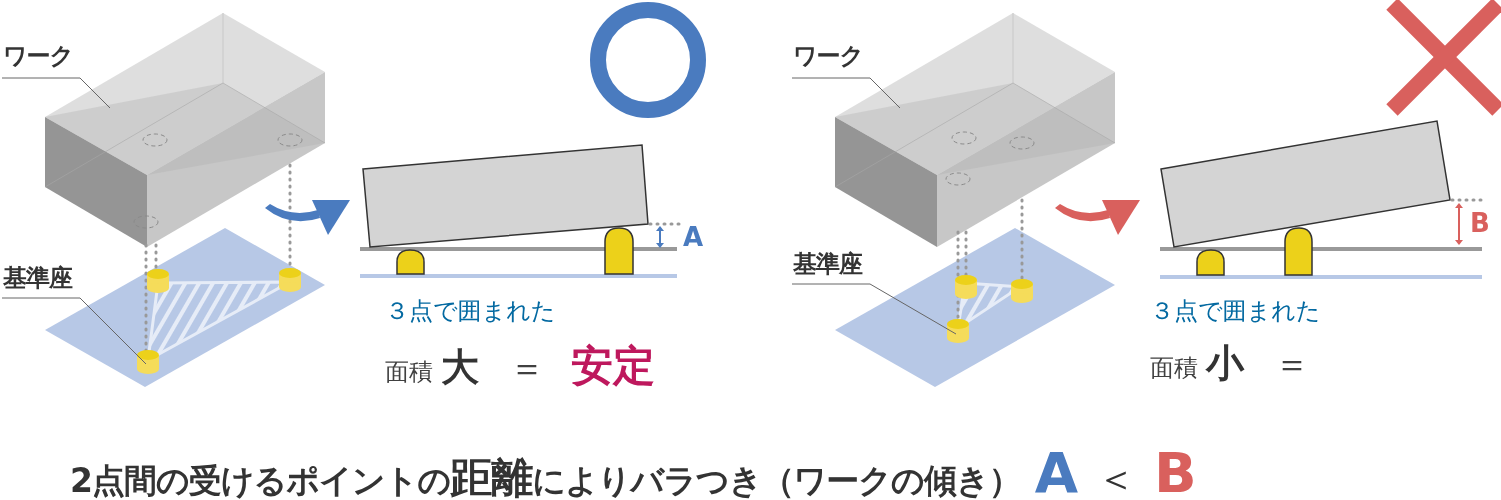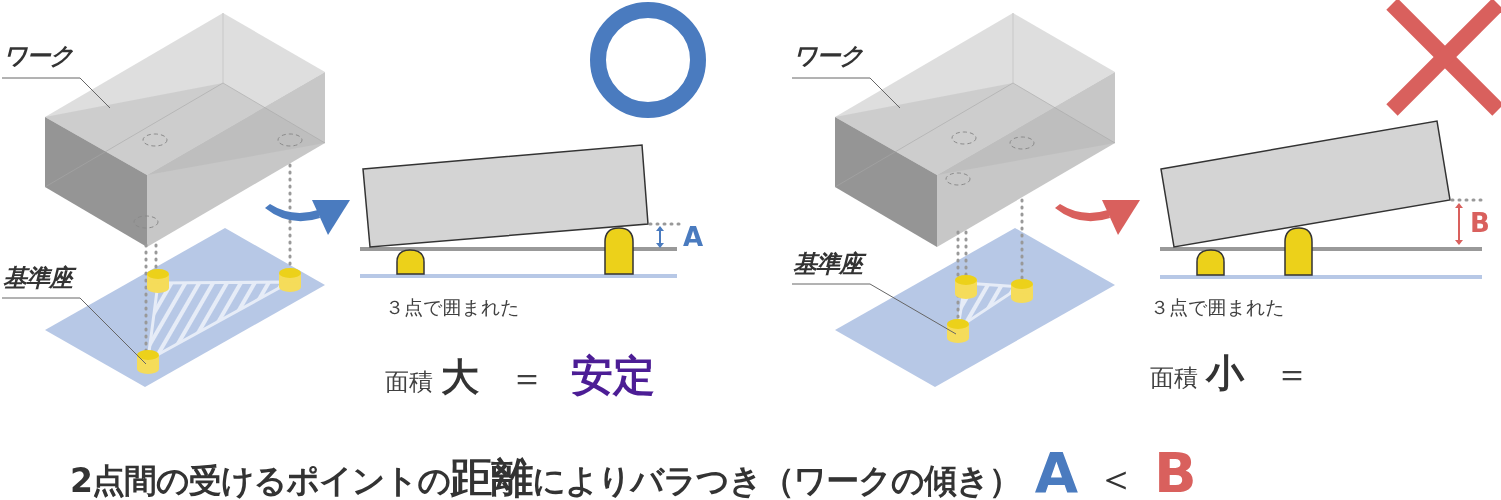--- a/index.html
+++ b/index.html
@@ -1,21 +1,21 @@
 <!DOCTYPE html>
 <html><head>
 <meta charset="utf-8">
 <style>
   html, body { margin:0; padding:0; background:#ffffff; }
   body { width:1501px; height:500px; position:relative; overflow:hidden;
          font-family:"DejaVu Sans","Liberation Sans",sans-serif; color:#333333; }
   svg.canvas { position:absolute; left:0; top:0; }
-  .lbl { position:absolute; font-weight:bold; font-size:24px; color:#333333; white-space:nowrap; letter-spacing:-1px;font-style:italic; }
-  .sub { position:absolute; font-size:19px; color:#404040; white-space:nowrap;text-align:right; }
-  .eq  { position:absolute; white-space:nowrap; display:flex; align-items:baseline;margin-top:10px; }
+  .lbl { position:absolute; font-weight:bold; font-size:24px; color:#333333; white-space:nowrap; letter-spacing:-1px; }
+  .sub { position:absolute; font-size:24px; color:#0369a1; white-space:nowrap;text-align:right; }
+  .eq  { position:absolute; white-space:nowrap; display:flex; align-items:baseline; }
   .eq .area { font-size:24px; color:#404040; }
   .eq .size { font-size:38px; font-weight:bold; color:#333333; margin-left:8px; }
   .eq .equals { font-size:36px; color:#404040; margin-left:30px; }
   .eq .result { font-size:42px; font-weight:bold; margin-left:26px; }
   .tag { position:absolute; font-weight:bold; font-size:26px; }
   .caption { position:absolute; left:70px; top:440px; white-space:nowrap; display:flex; align-items:baseline;
              font-weight:bold; color:#333333; }
   .caption .c1 { font-size:33px; letter-spacing:-1px; }
   .caption .c2 { font-size:42px; letter-spacing:-1px; }
   .caption .c3 { font-size:33px; letter-spacing:-1px; }
@@ -168,21 +168,21 @@
 
 <div class="lbl" style="left:3px; top:40px;">ワーク</div>
 <div class="lbl" style="left:3px; top:262px;">基準座</div>
 <div class="tag" style="left:683px; top:222px; color:#4a7bbf;">A</div>
 
 <div class="sub" style="left:385px; top:295px;">３点で囲まれた</div>
 <div class="eq" style="left:385px; top:338px;">
   <span class="area">面積</span>
   <span class="size">大</span>
   <span class="equals">＝</span>
-  <span class="result" style="color:#4c1d95;">安定</span>
+  <span class="result" style="color:#be185d;">安定</span>
 </div>
 
 <div class="lbl" style="left:793px; top:40px;">ワーク</div>
 <div class="lbl" style="left:793px; top:248px;">基準座</div>
 <div class="tag" style="left:1470px; top:208px; color:#d9605d;">B</div>
 
 <div class="sub" style="left:1150px; top:295px;">３点で囲まれた</div>
 <div class="eq" style="left:1150px; top:338px;">
   <span class="area">面積</span>
   <span class="size">小</span>

